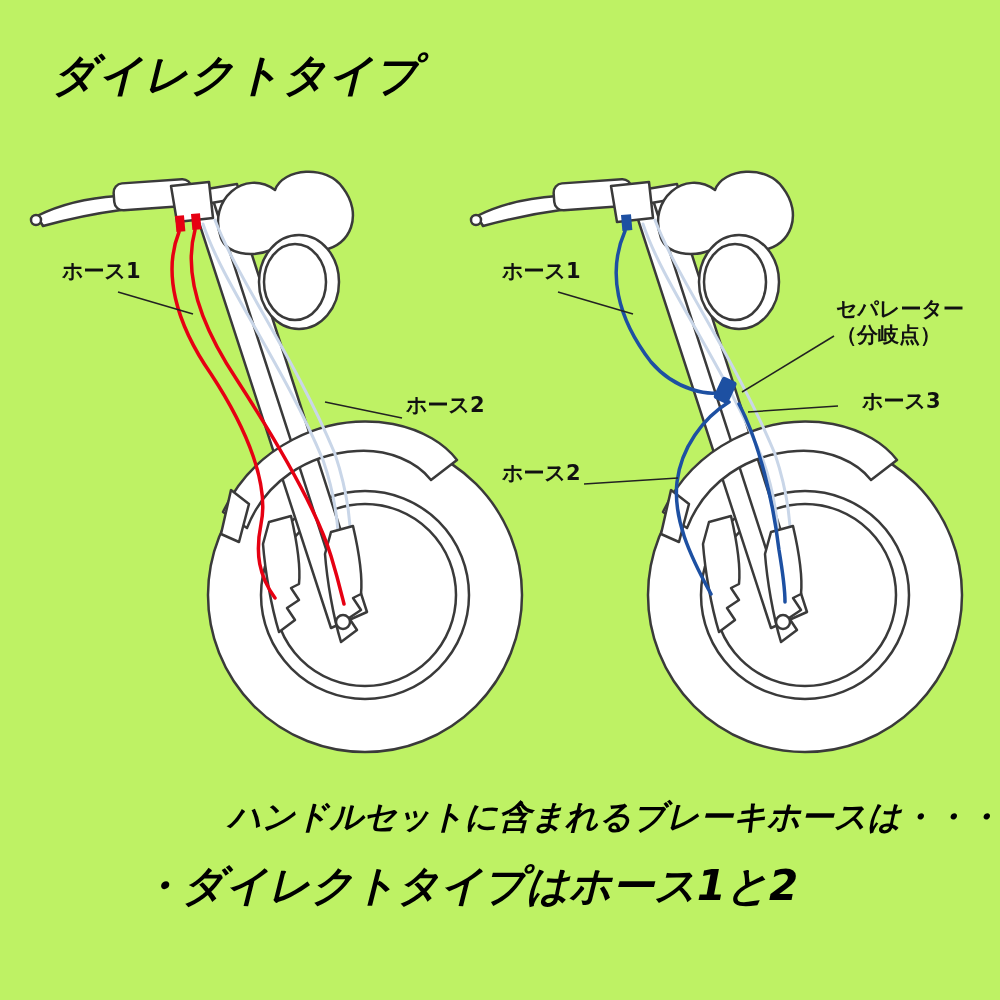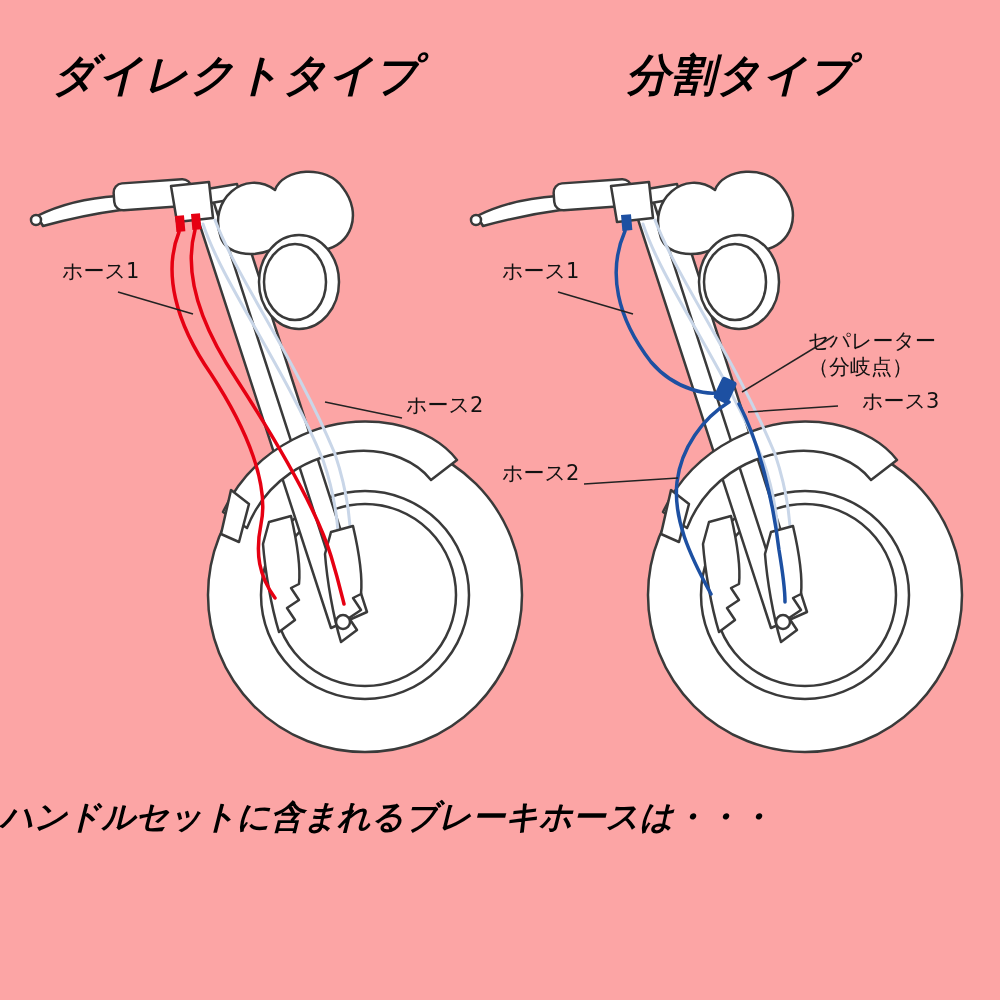--- a/index.html
+++ b/index.html
@@ -1,54 +1,54 @@
 <!DOCTYPE html>
 <html><head>
 <meta charset="utf-8">
 <style>
   * { margin: 0; padding: 0; box-sizing: border-box; }
   body { background: #ffffff; font-family: "DejaVu Sans", "Liberation Sans", sans-serif; }
   #stage {
     position: relative;
     width: 1000px;
     height: 1000px;
-    background: #fca5a5;
+    background: #bef264;
     overflow: hidden;
   }
   #diagram-svg { position: absolute; left: 0; top: 0; }
   .diagram-title {
     position: absolute;
     font-size: 44px;
     font-weight: 900;
     font-style: italic;
     color: #000000;
     letter-spacing: 1px;
     white-space: nowrap;
   }
   #title-direct { left: 52px; top: 46px; }
   #title-split  { left: 626px; top: 46px; }
   .hose-label {
     position: absolute;
     font-size: 21px;
-    font-weight: 400;
+    font-weight: 700;
     color: #111111;
     white-space: nowrap;
     line-height: 1.25;
   }
   #lbl-direct-hose1 { left: 62px;  top: 258px; }
   #lbl-direct-hose2 { left: 406px; top: 392px; }
   #lbl-split-hose1  { left: 502px; top: 258px; }
-  #lbl-separator    { left: 808px; top: 296px; margin-top: 32px; }
+  #lbl-separator    { left: 836px; top: 296px; }
   #lbl-split-hose3  { left: 842px; top: 388px; margin-left: 20px; }
   #lbl-split-hose2  { left: 502px; top: 460px; }
   .footer-intro {
     position: absolute;
     left: 0; top: 795px;
     width: 1000px;
-    text-align: left;
+    text-align: right;
     font-size: 33px;
     font-weight: 900;
     font-style: italic;
     color: #000000;
     white-space: nowrap;
   }
   .footer-bullet {
     position: absolute;
     left: 140px;
     font-size: 42px;
@@ -128,27 +128,27 @@
       <line x1="118" y1="292" x2="193" y2="314"></line>
       <line x1="402" y1="418" x2="325" y2="402"></line>
       <line x1="558" y1="292" x2="633" y2="314"></line>
       <line x1="834" y1="336" x2="742" y2="392"></line>
       <line x1="838" y1="406" x2="748" y2="412"></line>
       <line x1="584" y1="484" x2="678" y2="478"></line>
     </g>
   </svg>
 
   <div class="diagram-title" id="title-direct">ダイレクトタイプ</div>
-  <div class="diagram-title" id="title-split">分割タイプ</div>
 
   <div class="hose-label" id="lbl-direct-hose1">ホース1</div>
   <div class="hose-label" id="lbl-direct-hose2">ホース2</div>
   <div class="hose-label" id="lbl-split-hose1">ホース1</div>
   <div class="hose-label" id="lbl-separator">
     <div>セパレーター</div>
     <div>（分岐点）</div>
   </div>
   <div class="hose-label" id="lbl-split-hose3">ホース3</div>
   <div class="hose-label" id="lbl-split-hose2">ホース2</div>
 
   <div class="footer-intro">ハンドルセットに含まれるブレーキホースは・・・</div>
+  <div class="footer-bullet" id="bullet-1">・ダイレクトタイプはホース1と2</div>
 
 </div>
 
 </body></html>

